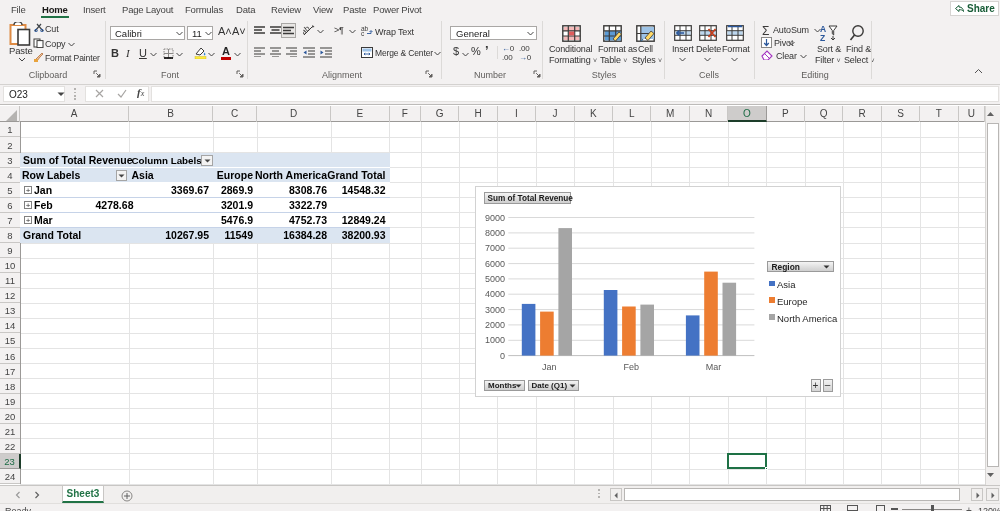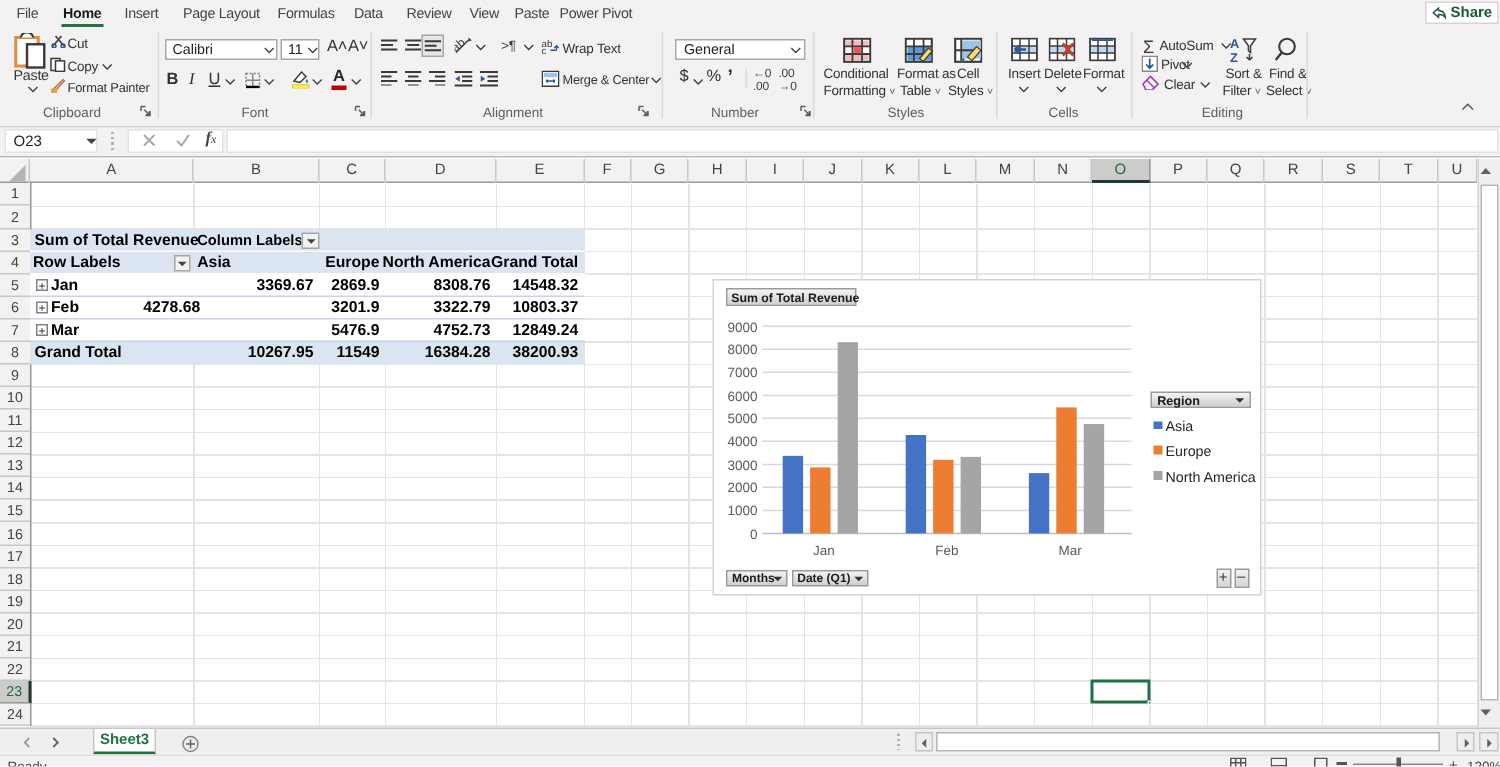--- a/index.html
+++ b/index.html
@@ -502,21 +502,20 @@
 <div class="pvt abs" style="left:34.0px;top:76.7px;line-height:15.07px;">Jan</div>
 <div class="pvt abs" style="left:20.0px;top:76.7px;line-height:15.07px;width:189.0px;text-align:right;">3369.67</div>
 <div class="pvt abs" style="left:20.0px;top:76.7px;line-height:15.07px;width:233.0px;text-align:right;">2869.9</div>
 <div class="pvt abs" style="left:20.0px;top:76.7px;line-height:15.07px;width:307.0px;text-align:right;">8308.76</div>
 <div class="pvt abs" style="left:20.0px;top:76.7px;line-height:15.07px;width:365.5px;text-align:right;">14548.32</div>
 <div class="abs" style="left:24px;top:95.2px;width:8px;height:8px;border:1px solid #808080;background:#fff;font-size:8px;line-height:7px;text-align:center;color:#333;">+</div>
 <div class="pvt abs" style="left:34.0px;top:91.8px;line-height:15.07px;">Feb</div>
 <div class="pvt abs" style="left:20.0px;top:91.8px;line-height:15.07px;width:189.0px;text-align:center;">4278.68</div>
 <div class="pvt abs" style="left:20.0px;top:91.8px;line-height:15.07px;width:233.0px;text-align:right;">3201.9</div>
 <div class="pvt abs" style="left:20.0px;top:91.8px;line-height:15.07px;width:307.0px;text-align:right;padding-left:17px;">3322.79</div>
-<div class="pvt abs" style="left:20.0px;top:91.8px;line-height:15.07px;width:365.5px;text-align:right;">10803.37</div>
 <div class="abs" style="left:24px;top:110.3px;width:8px;height:8px;border:1px solid #808080;background:#fff;font-size:8px;line-height:7px;text-align:center;color:#333;">+</div>
 <div class="pvt abs" style="left:34.0px;top:106.8px;line-height:15.07px;">Mar</div>
 <div class="pvt abs" style="left:20.0px;top:106.8px;line-height:15.07px;width:233.0px;text-align:right;">5476.9</div>
 <div class="pvt abs" style="left:20.0px;top:106.8px;line-height:15.07px;width:307.0px;text-align:right;">4752.73</div>
 <div class="pvt abs" style="left:20.0px;top:106.8px;line-height:15.07px;width:365.5px;text-align:right;">12849.24</div>
 <div class="pvt abs" style="left:23.0px;top:121.9px;line-height:15.07px;">Grand Total</div>
 <div class="pvt abs" style="left:20.0px;top:121.9px;line-height:15.07px;width:189.0px;text-align:right;">10267.95</div>
 <div class="pvt abs" style="left:20.0px;top:121.9px;line-height:15.07px;width:233.0px;text-align:right;">11549</div>
 <div class="pvt abs" style="left:20.0px;top:121.9px;line-height:15.07px;width:307.0px;text-align:right;">16384.28</div>
 <div class="pvt abs" style="left:20.0px;top:121.9px;line-height:15.07px;width:365.5px;text-align:right;">38200.93</div>

